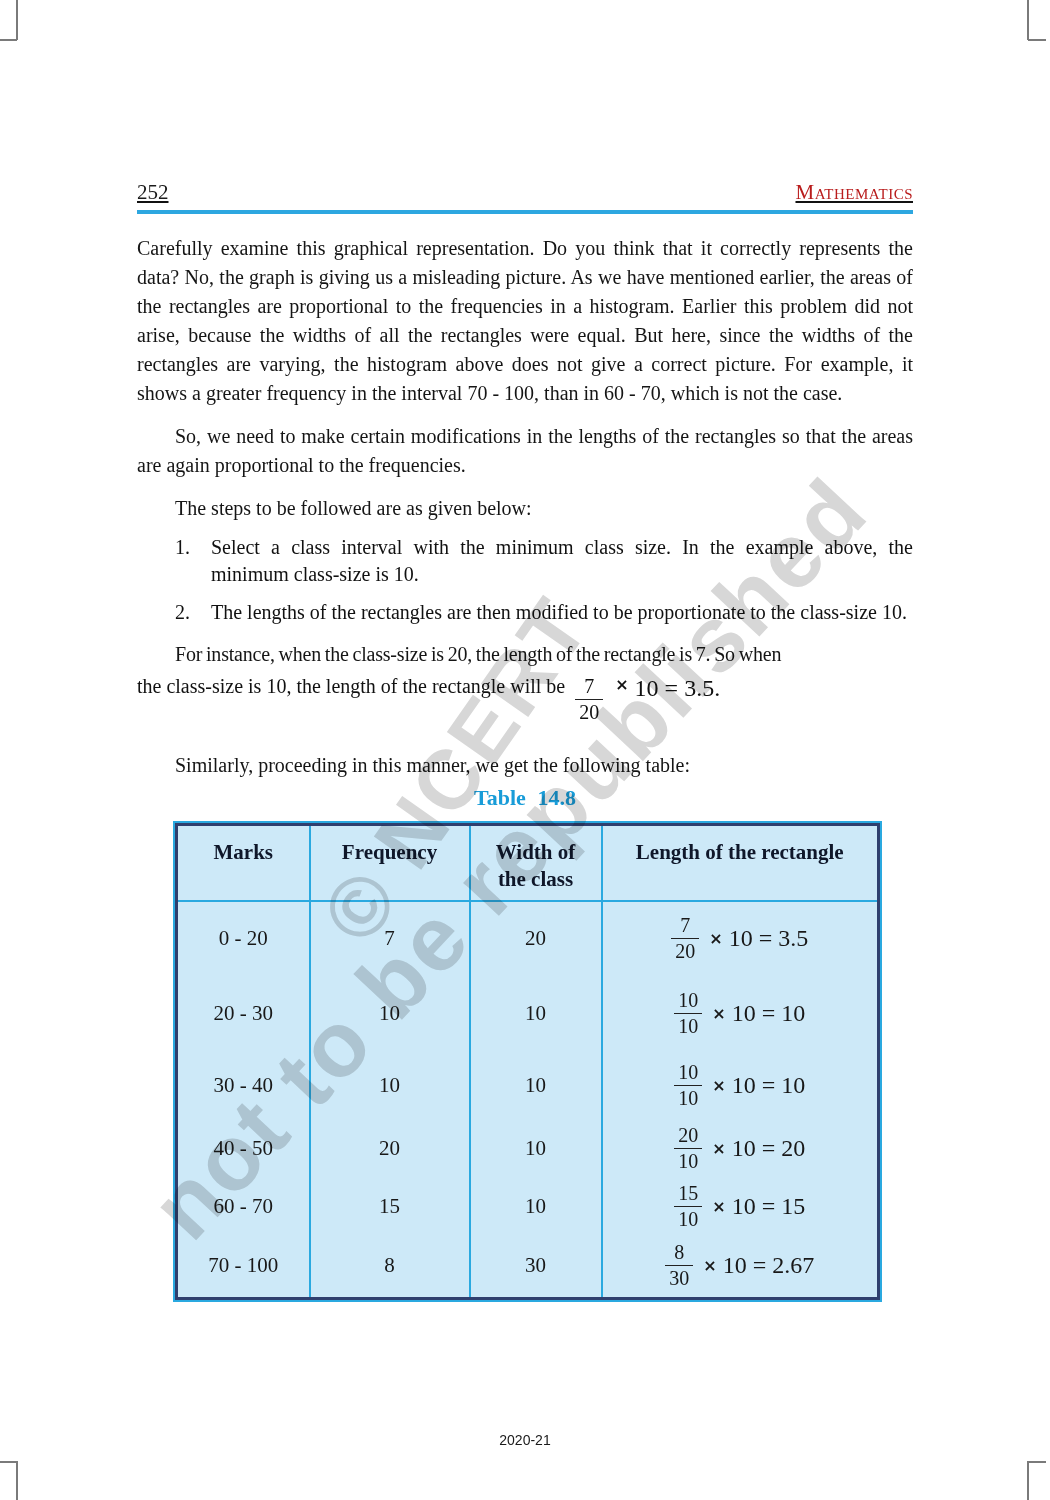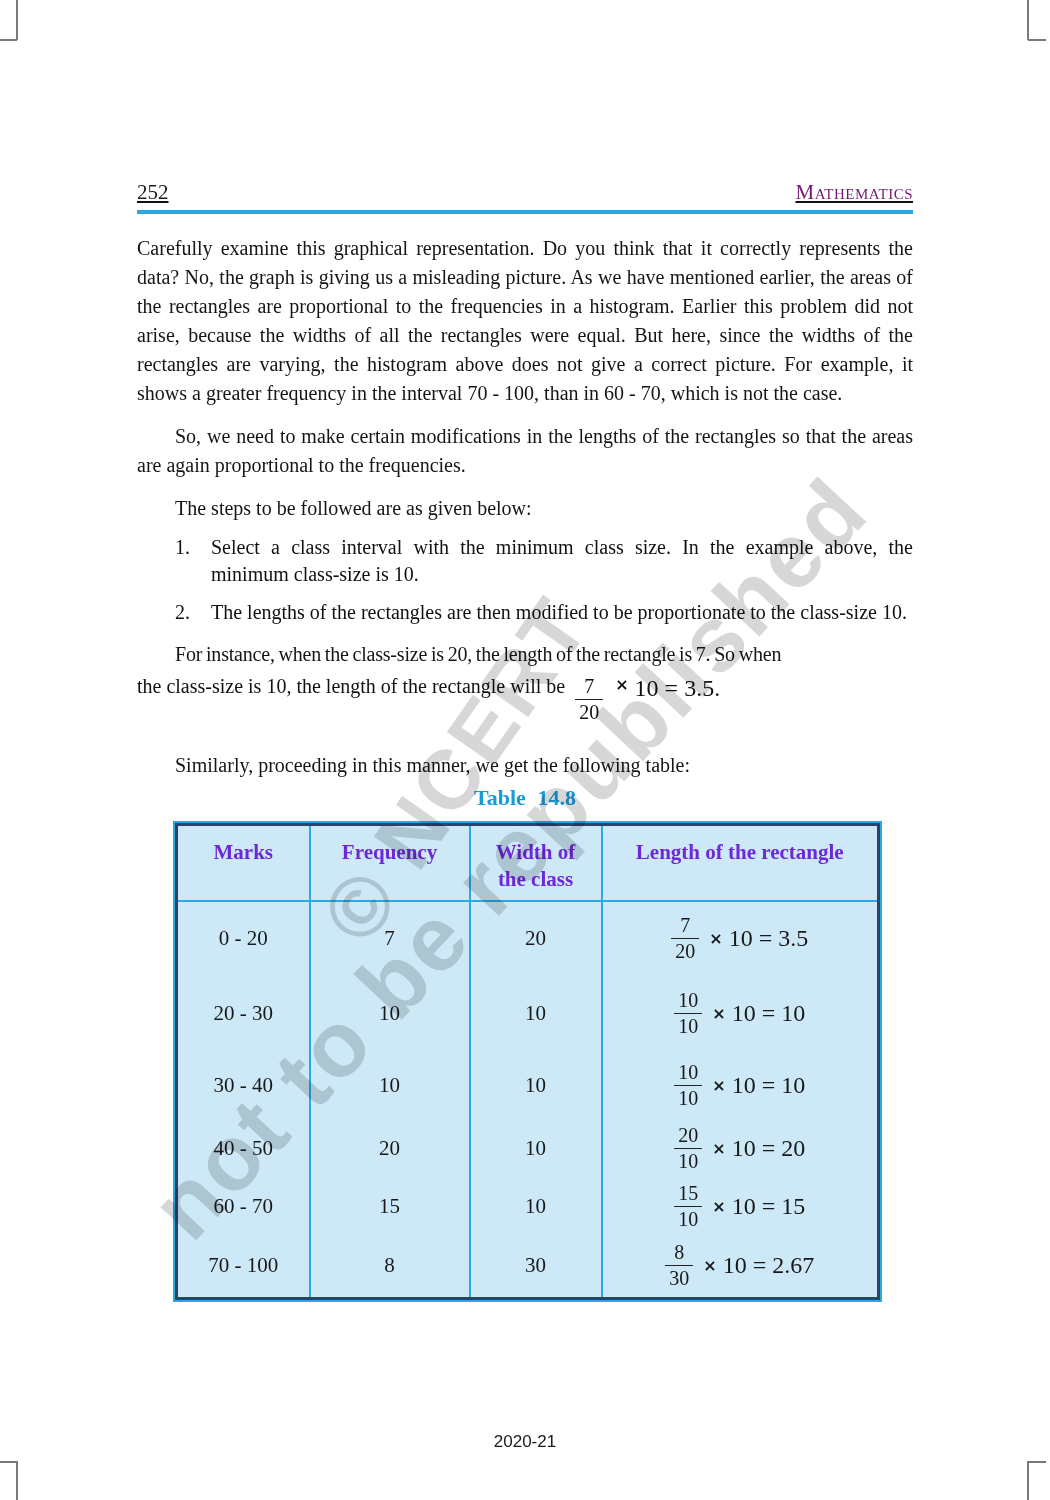--- a/index.html
+++ b/index.html
@@ -51,21 +51,21 @@
     display: flex;
     justify-content: space-between;
     align-items: baseline;
     text-decoration: underline;
   }
   .page-number { font-size: 21px; color: #1a1a1a; }
   .running-head {
     font-variant: small-caps;
     font-size: 21px;
     letter-spacing: 0.5px;
-    color: #701a75;
+    color: #b91c1c;
     font-weight: normal;
     margin-left: 34px;
   }
   .header-rule { margin-top: 5px; height: 4px; background: #2da7e0; }
 
   p.body {
     margin-top: 14px;
     font-size: 20px;
     line-height: 29px;
     text-align: justify;
@@ -119,21 +119,21 @@
     width: 702px;
     border-collapse: collapse;
     background: #cde9f8;
     border: 3px solid #2f3f6e;
     box-shadow: 0 0 0 2px #2aa9e0;
     table-layout: fixed;
   }
   table.data th, table.data td {
     border-left: 2px solid #2aa9e0;
     text-align: center;
-    color: #6d28d9;
+    color: #0f172a;
   }
   table.data th:first-child, table.data td:first-child { border-left: none; }
   table.data thead th {
     border-bottom: 2px solid #2aa9e0;
     font-size: 21px;
     font-weight: bold;
     vertical-align: top;
     padding-top: 13px;
     white-space: pre-line;
     line-height: 27px;
@@ -154,21 +154,21 @@
   }
   .calc-wrap .frac { margin: 0 4px 0 0; font-size: 20px; }
 
   .page-footer {
     position: absolute;
     left: 0;
     top: 1432px;
     width: 1050px;
     text-align: center;
     font-family: "Liberation Sans", sans-serif;
-    font-size: 17px;
+    font-size: 14px;
     color: #1a1a1a;
     z-index: 10;
   }
 </style>
 </head>
 <body>
 
 <div class="page">
 
   <div class="crop tl-v"></div>

